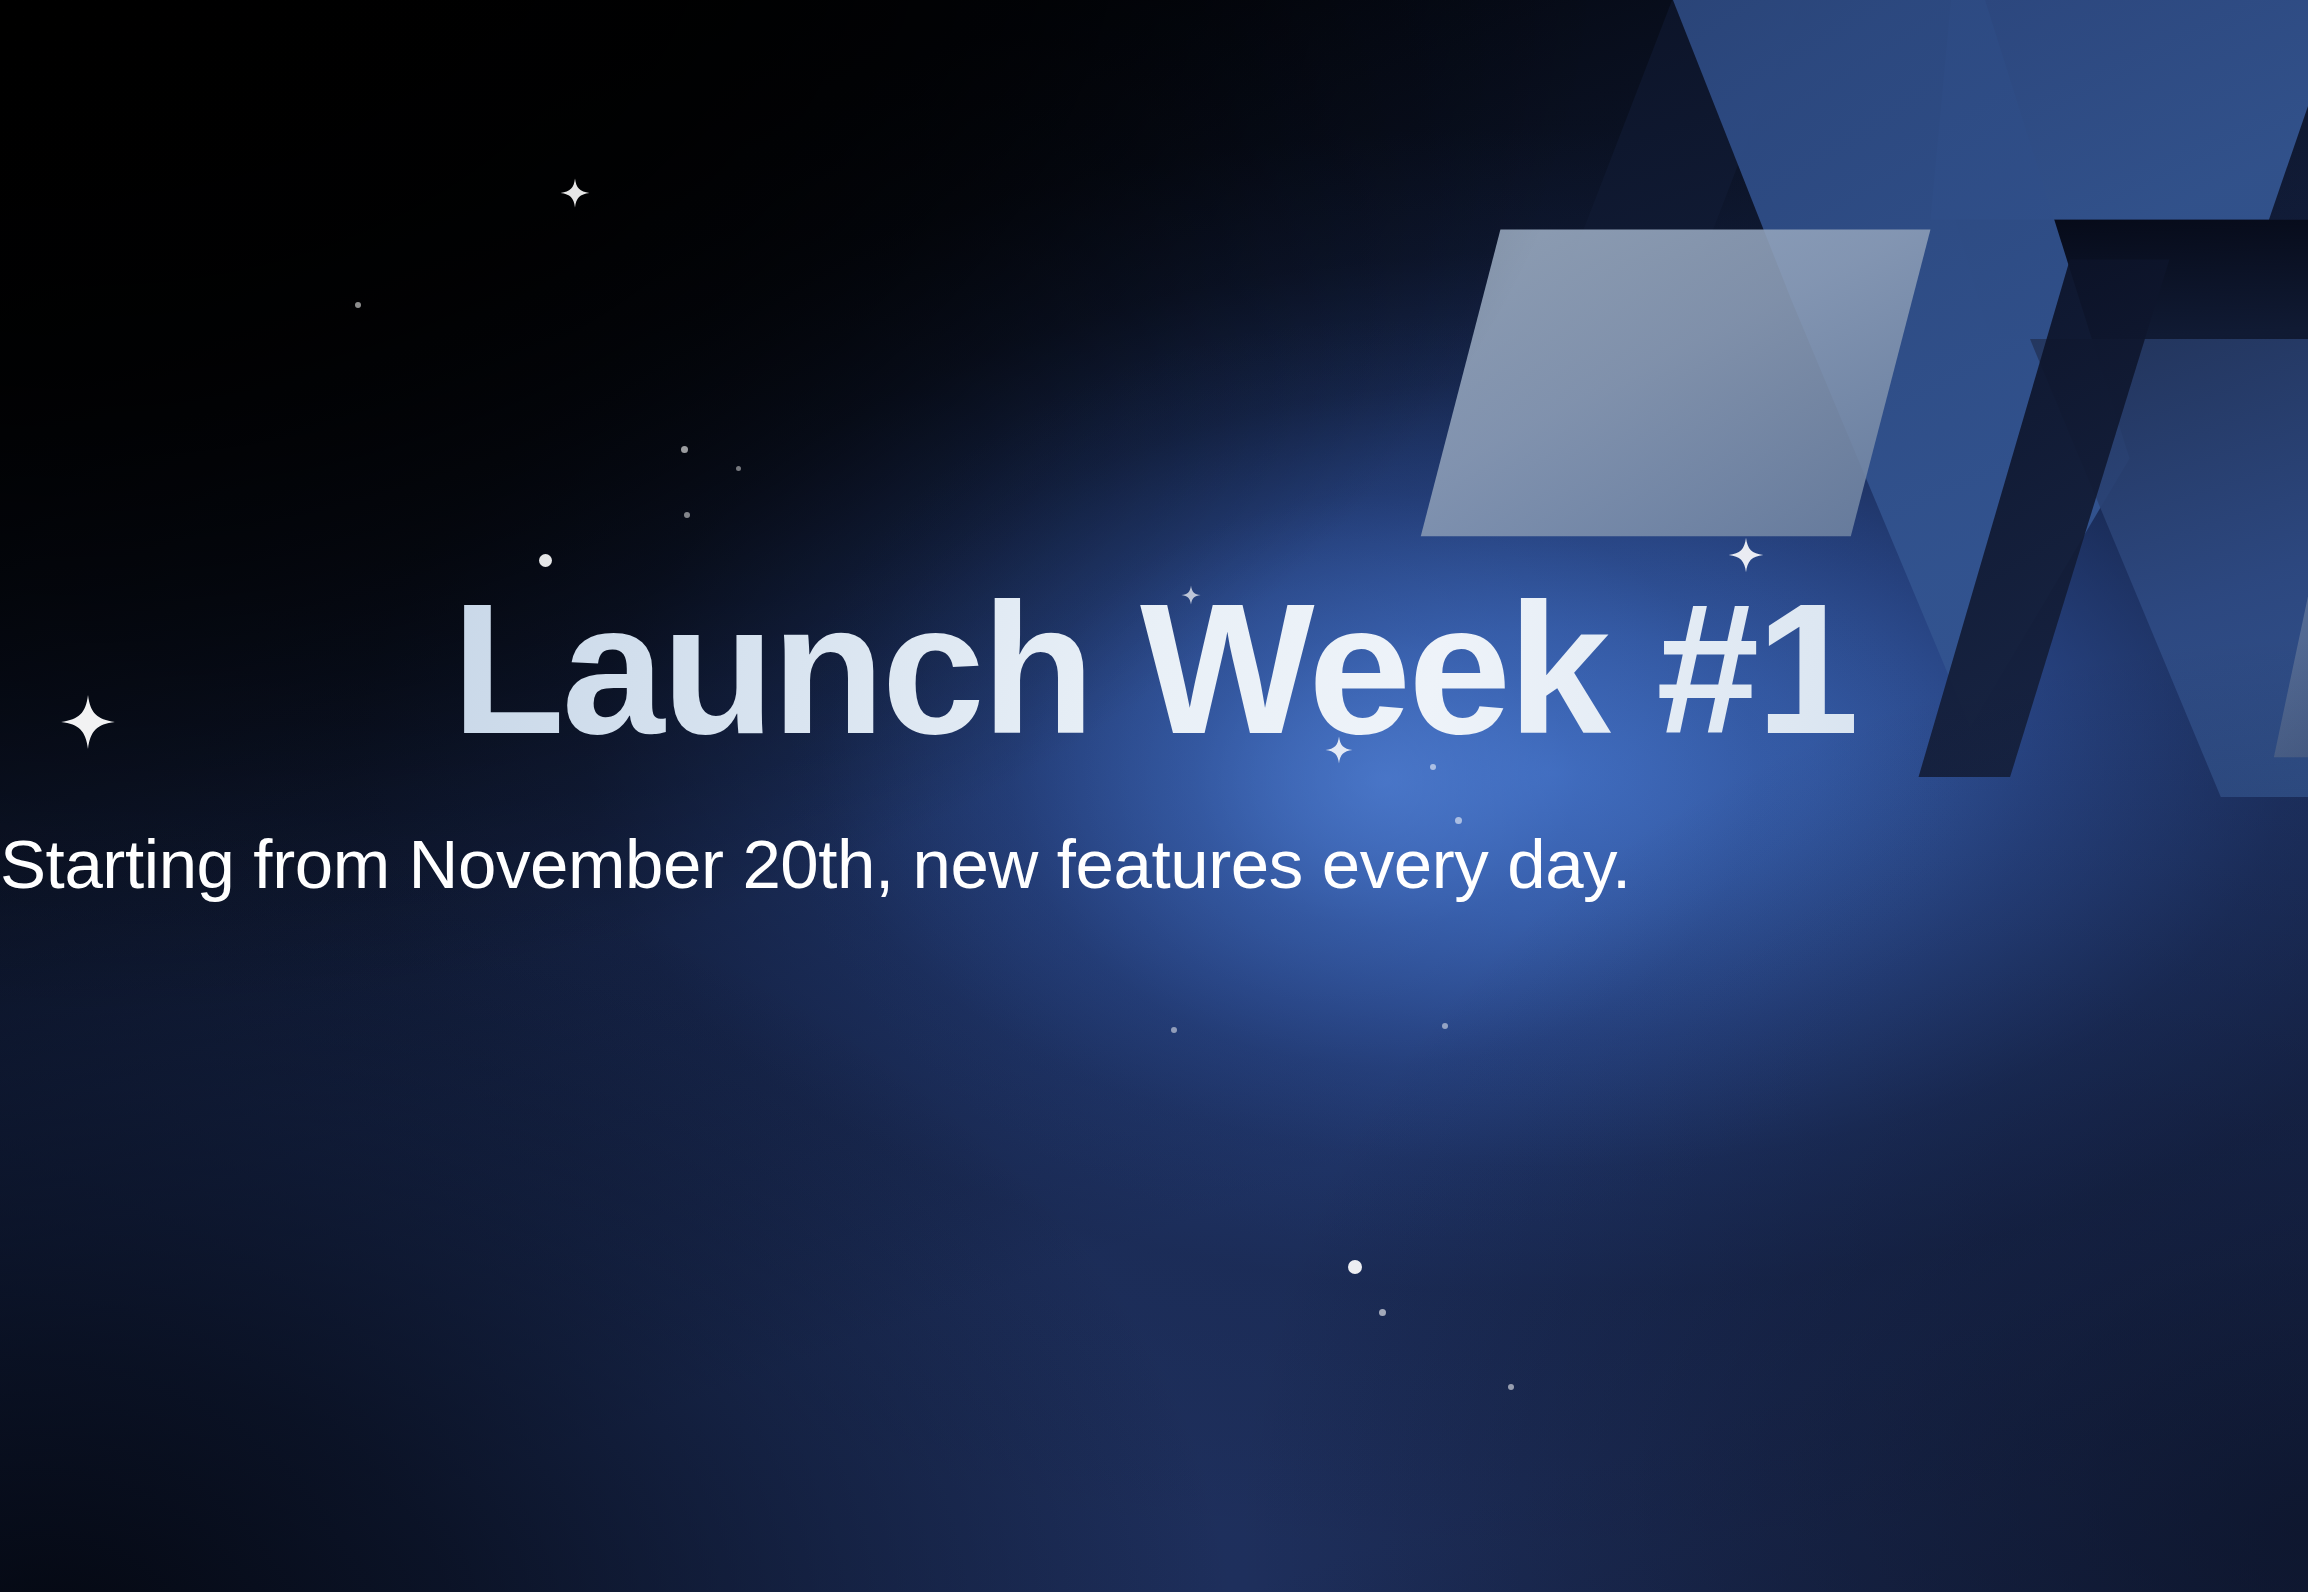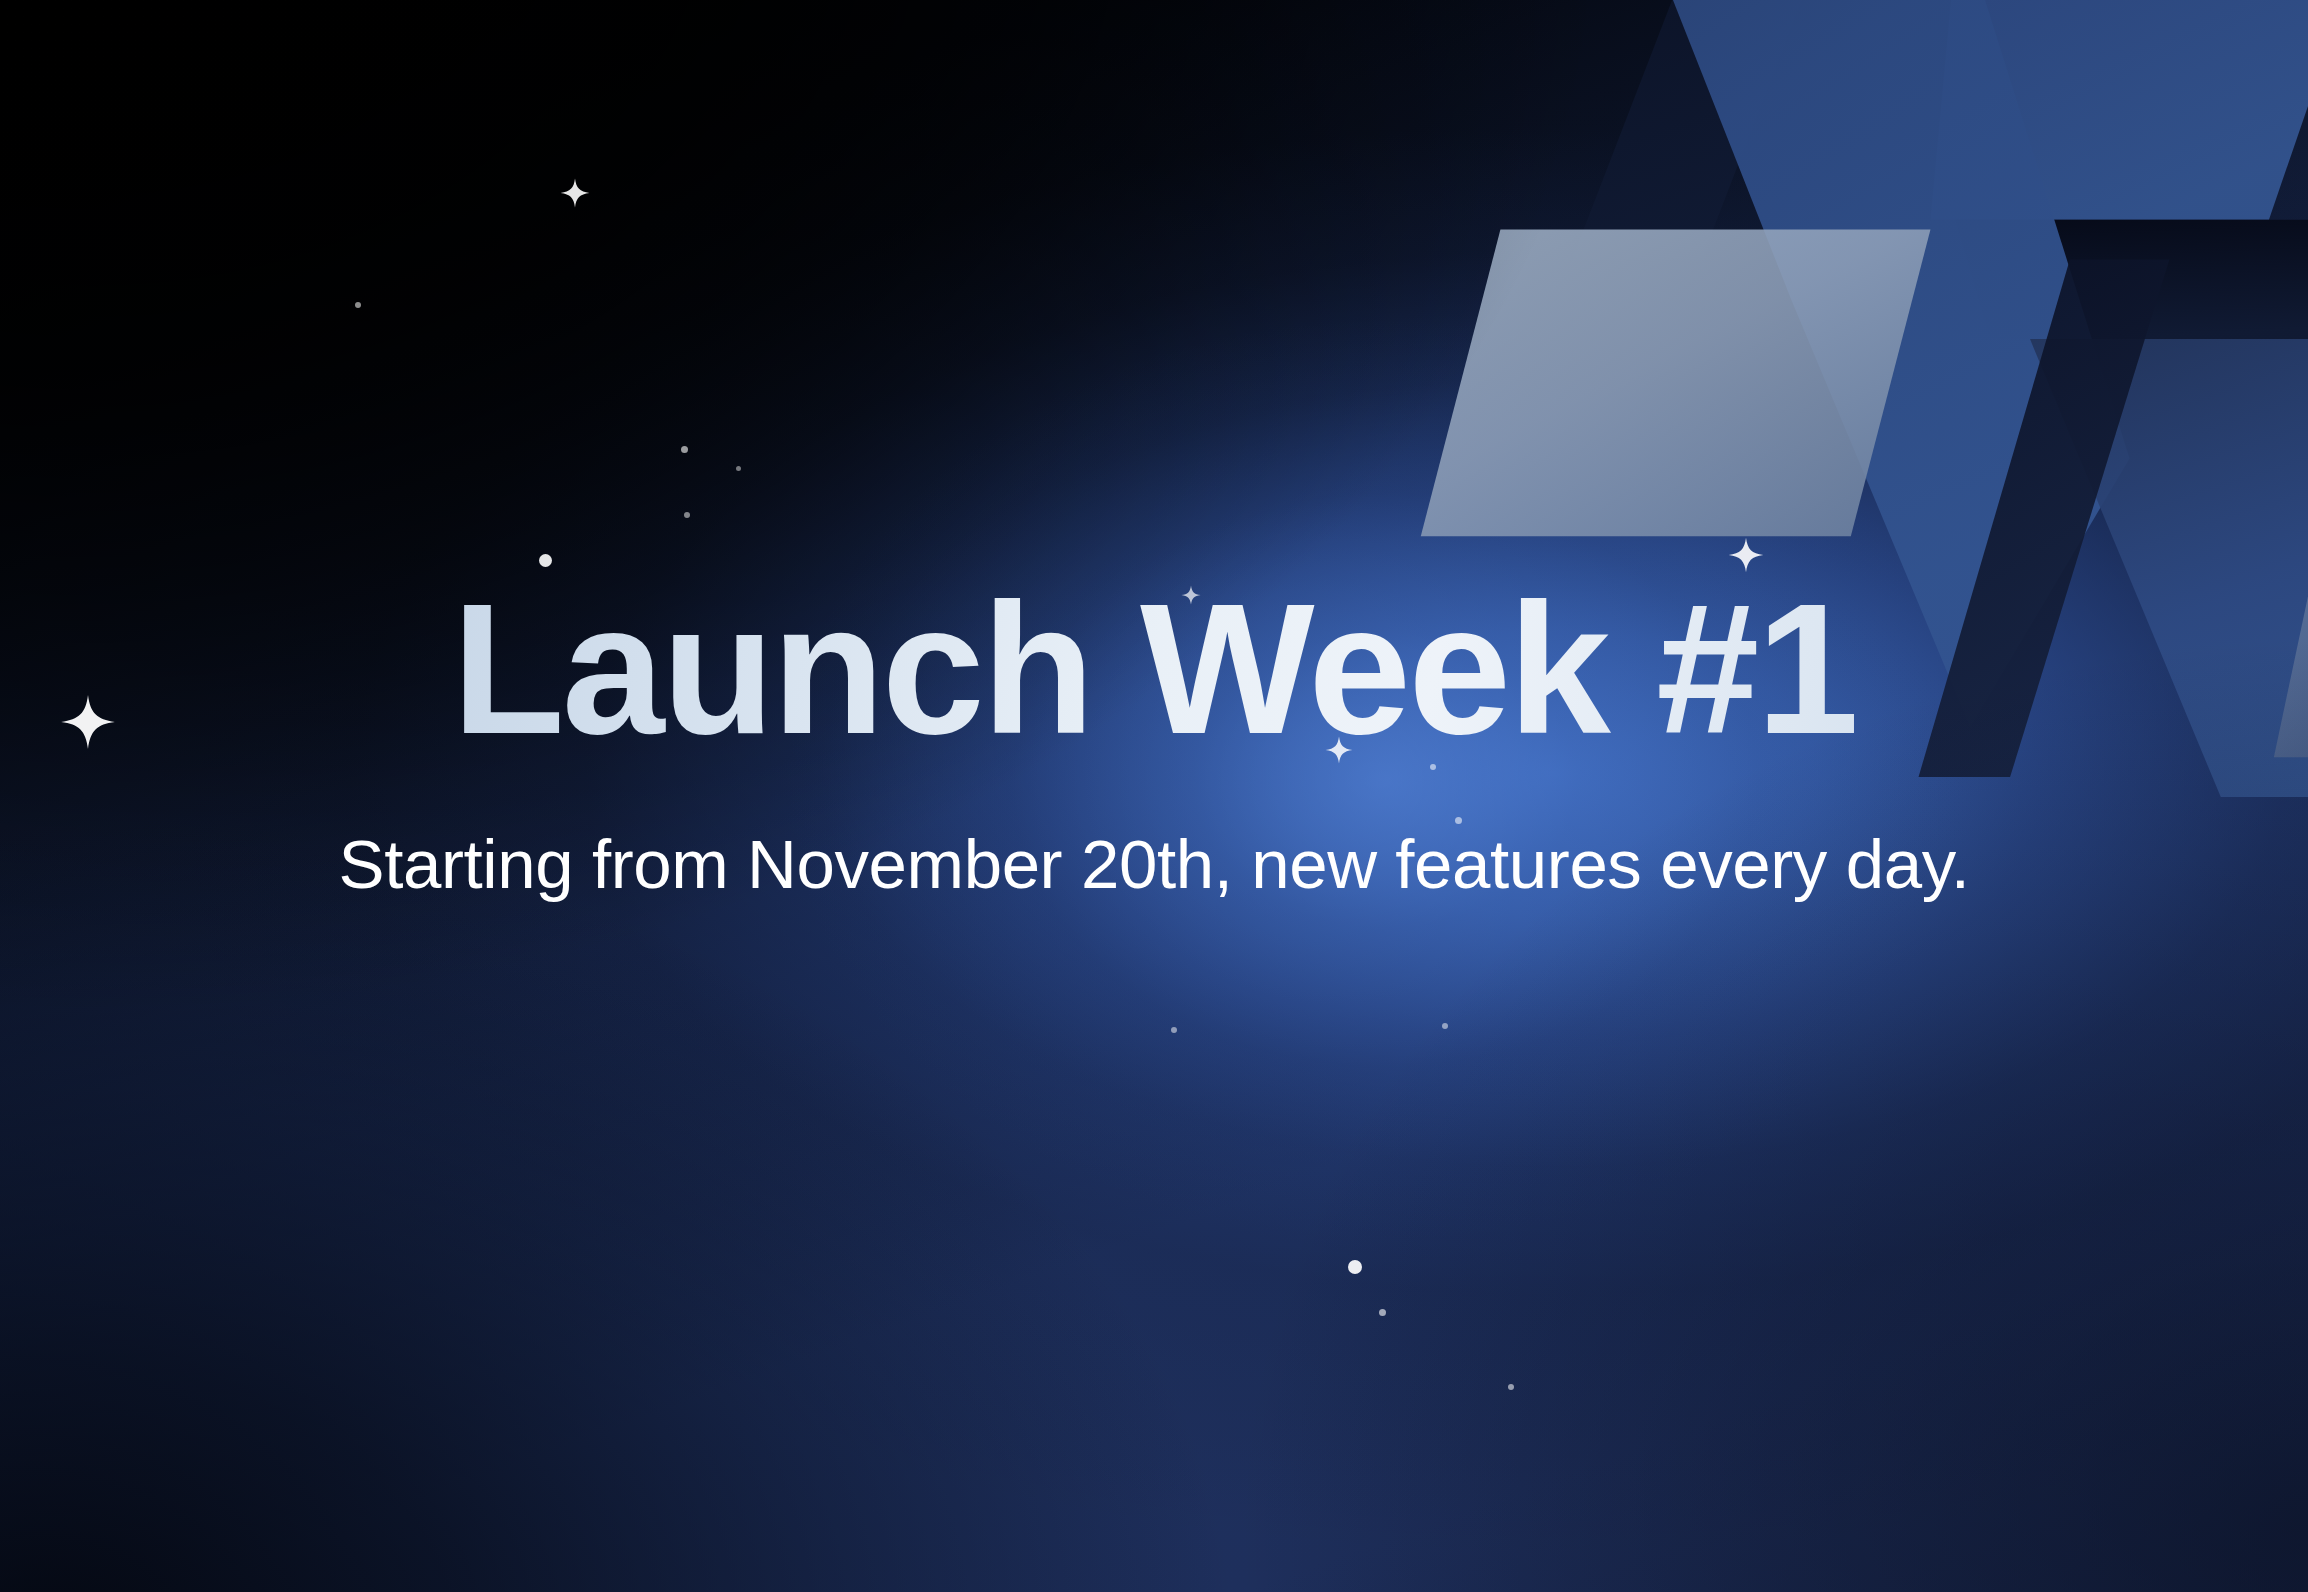--- a/index.html
+++ b/index.html
@@ -163,21 +163,21 @@
     color: transparent;
     -webkit-text-fill-color: transparent;
     text-shadow: none;
   }
 
   .hero-subtitle {
     position: absolute;
     left: 0;
     top: 830px;
     width: 2308px;
-    text-align: center;
+    text-align: left;
     font-size: 69px;
     font-weight: 400;
     letter-spacing: -0.4px;
     line-height: 1.0;
     margin: 0;
     color: #ffffff;
   }
 </style>
 </head>
 <body>

